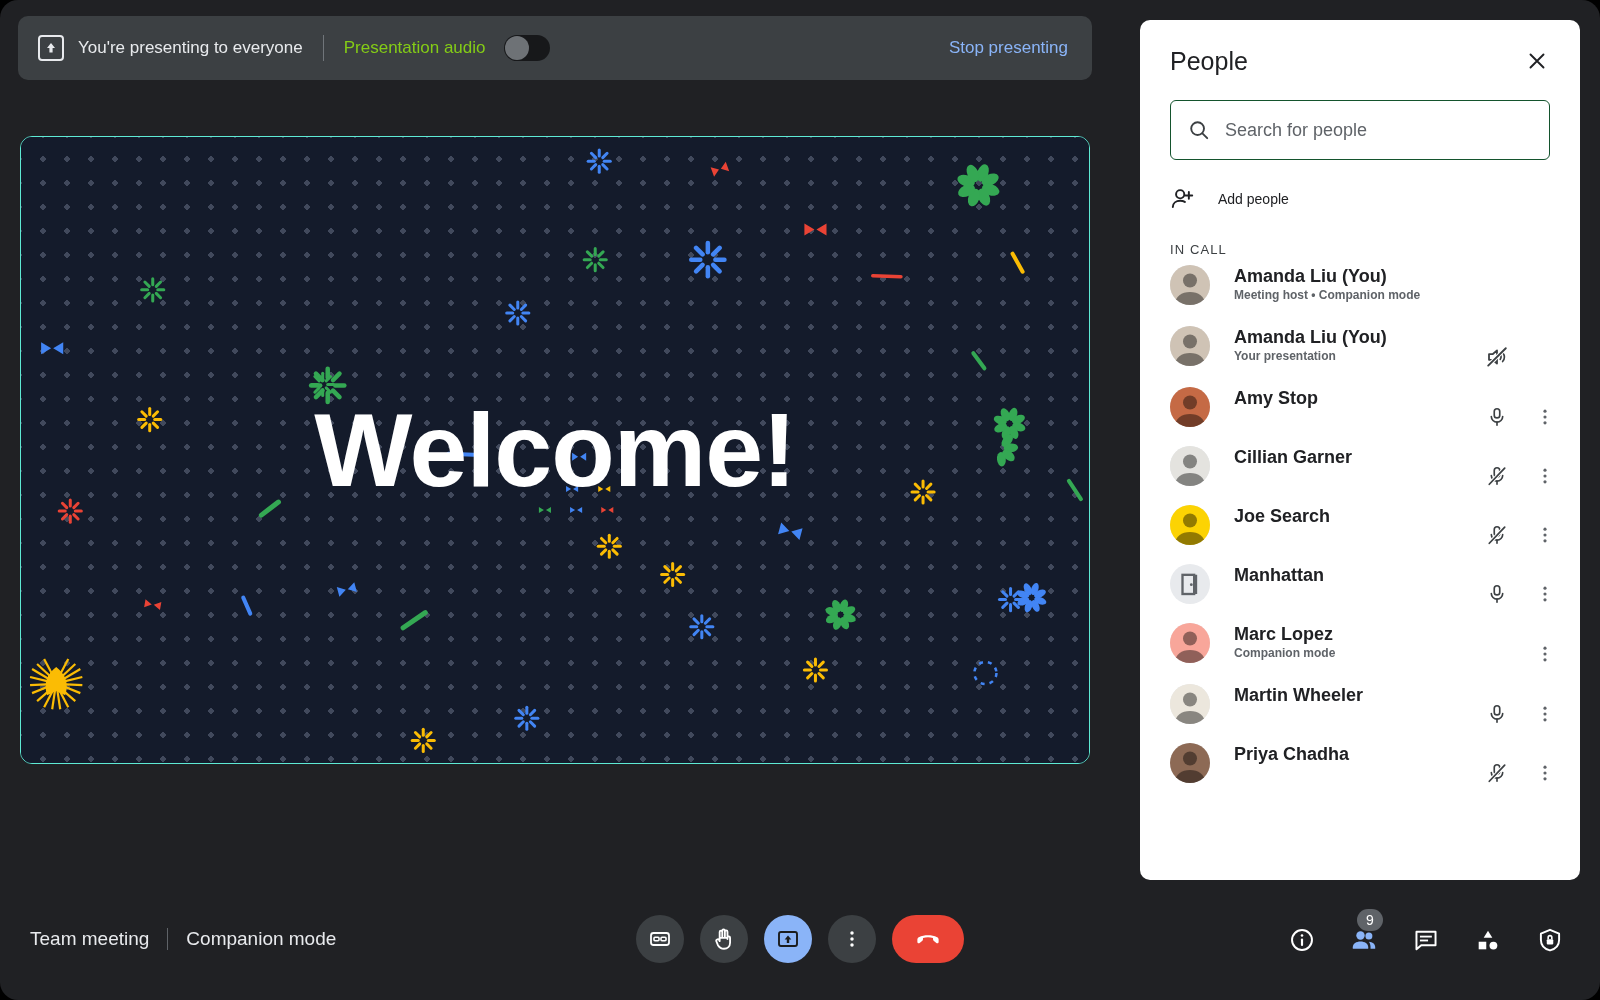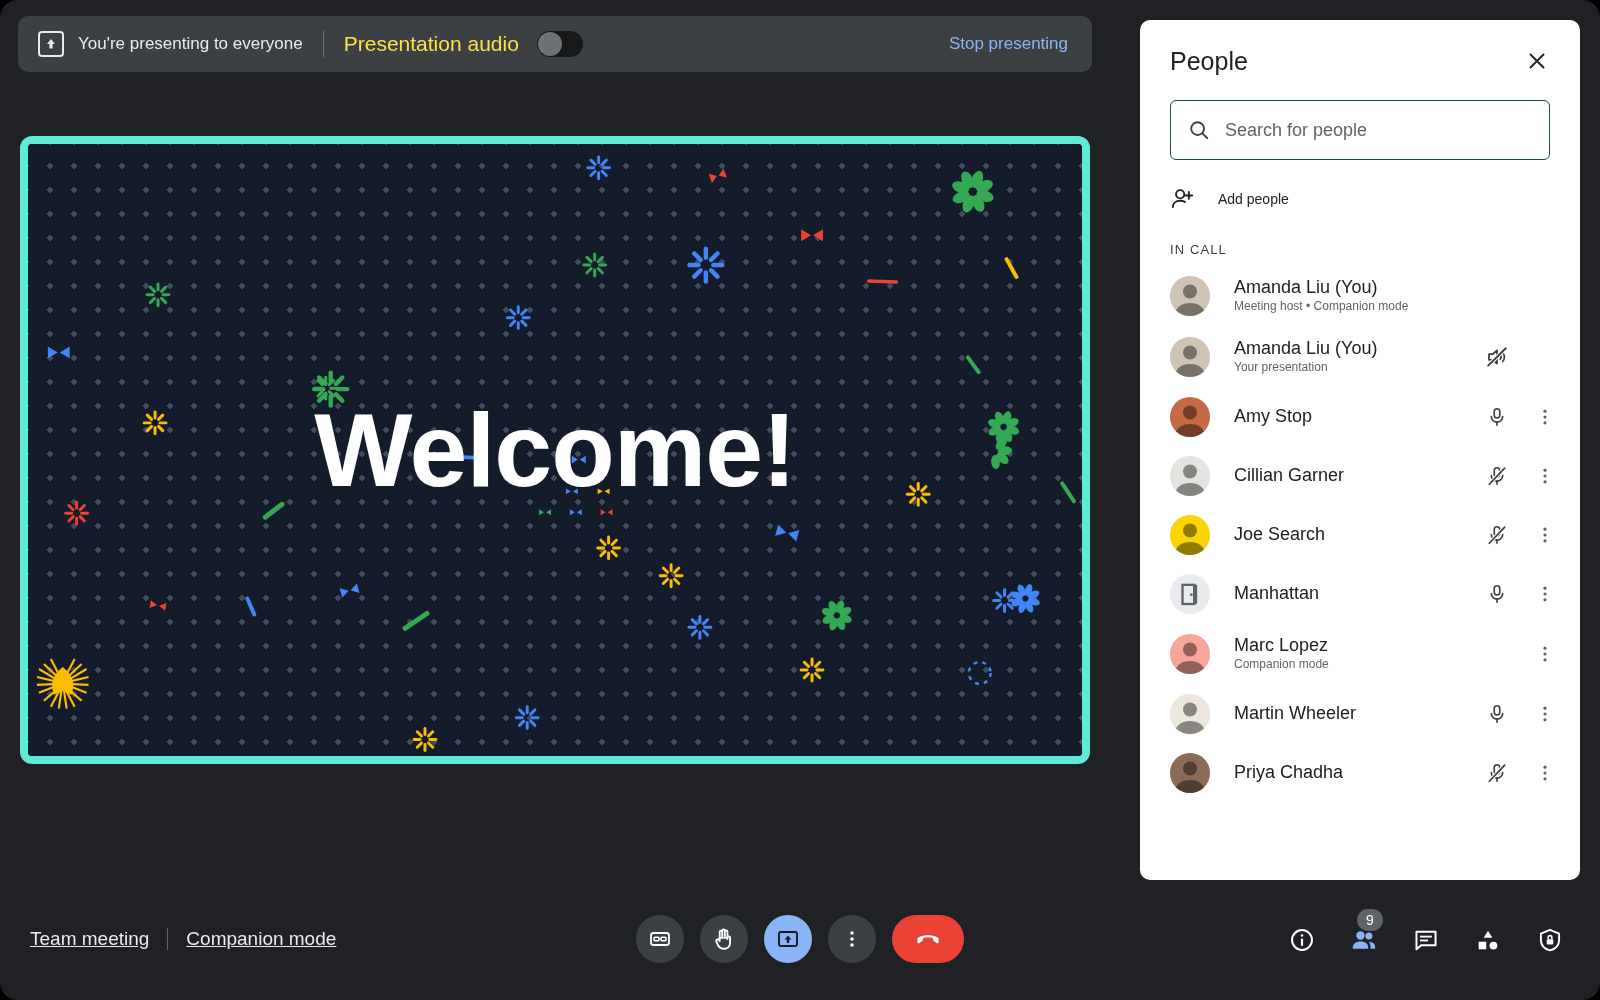--- a/index.html
+++ b/index.html
@@ -14,21 +14,21 @@
     width: 1600px; height: 1000px;
     background: #202124;
     border-radius: 18px;
     overflow: hidden;
   }
 
   
   .present-bar {
     position: absolute;
     left: 18px; top: 16px;
-    width: 1074px; height: 56px;
+    width: 1074px; height: 64px;
     background: #3c4043;
     border-radius: 10px;
     display: flex;
     align-items: center;
     padding: 0 24px 0 20px;
   }
   .present-icon {
     width: 26px; height: 26px;
     border: 2px solid #e8eaed;
     border-radius: 4px;
@@ -41,22 +41,22 @@
     font-size: 17px;
     margin-left: 14px;
     white-space: nowrap;
   }
   .vbar {
     width: 1px; height: 26px;
     background: #70757a;
     margin: 0 20px;
   }
   .present-audio-label {
-    color: #fde047;
-    font-size: 21px;
+    color: #84cc16;
+    font-size: 17px;
     white-space: nowrap;
   }
   .toggle {
     margin-left: 18px;
     width: 46px; height: 26px;
     border-radius: 13px;
     background: #17181a;
     position: relative;
     flex: none;
   }
@@ -74,21 +74,21 @@
     font-weight: 400;
     white-space: nowrap;
     cursor: pointer;
   }
 
   
   .stage {
     position: absolute;
     left: 20px; top: 136px;
     width: 1070px; height: 628px;
-    border: 8px solid #5eead4;
+    border: 1px solid #5eead4;
     border-radius: 12px;
     overflow: hidden;
     background: #151c2c;
   }
   .stage-inner {
     position: absolute;
     inset: 0;
     background-color: #141b2b;
     background-image: radial-gradient(#41495c 2.6px, transparent 2.7px);
     background-size: 24px 24px;
@@ -113,21 +113,20 @@
     position: absolute;
     left: 0; right: 0; bottom: 0;
     height: 110px;
   }
   .meeting-info {
     position: absolute;
     left: 30px; top: 38px;
     display: flex; align-items: center;
     color: #e8eaed;
     font-size: 19px;
-    text-decoration: underline;
   }
   .meeting-info .sep {
     width: 1px; height: 22px;
     background: #5f6368;
     margin: 0 18px;
   }
   .meeting-info .mode { font-weight: 500; }
 
   .center-controls {
     position: absolute;
@@ -246,24 +245,24 @@
     font-weight: 500;
   }
 
   .people-list {
     flex: 1;
     overflow-y: auto;
     padding-bottom: 10px;
   }
   .person {
     display: flex;
-    align-items: center;
     height: 59px;
     padding: 0 18px 0 30px;
     cursor: pointer;
+    font-weight: bold;
   }
   .person.tall { height: 61px; }
   .avatar {
     width: 40px; height: 40px;
     border-radius: 50%;
     flex: none;
     overflow: hidden;
     position: relative;
     background: #e8eaed;
   }

